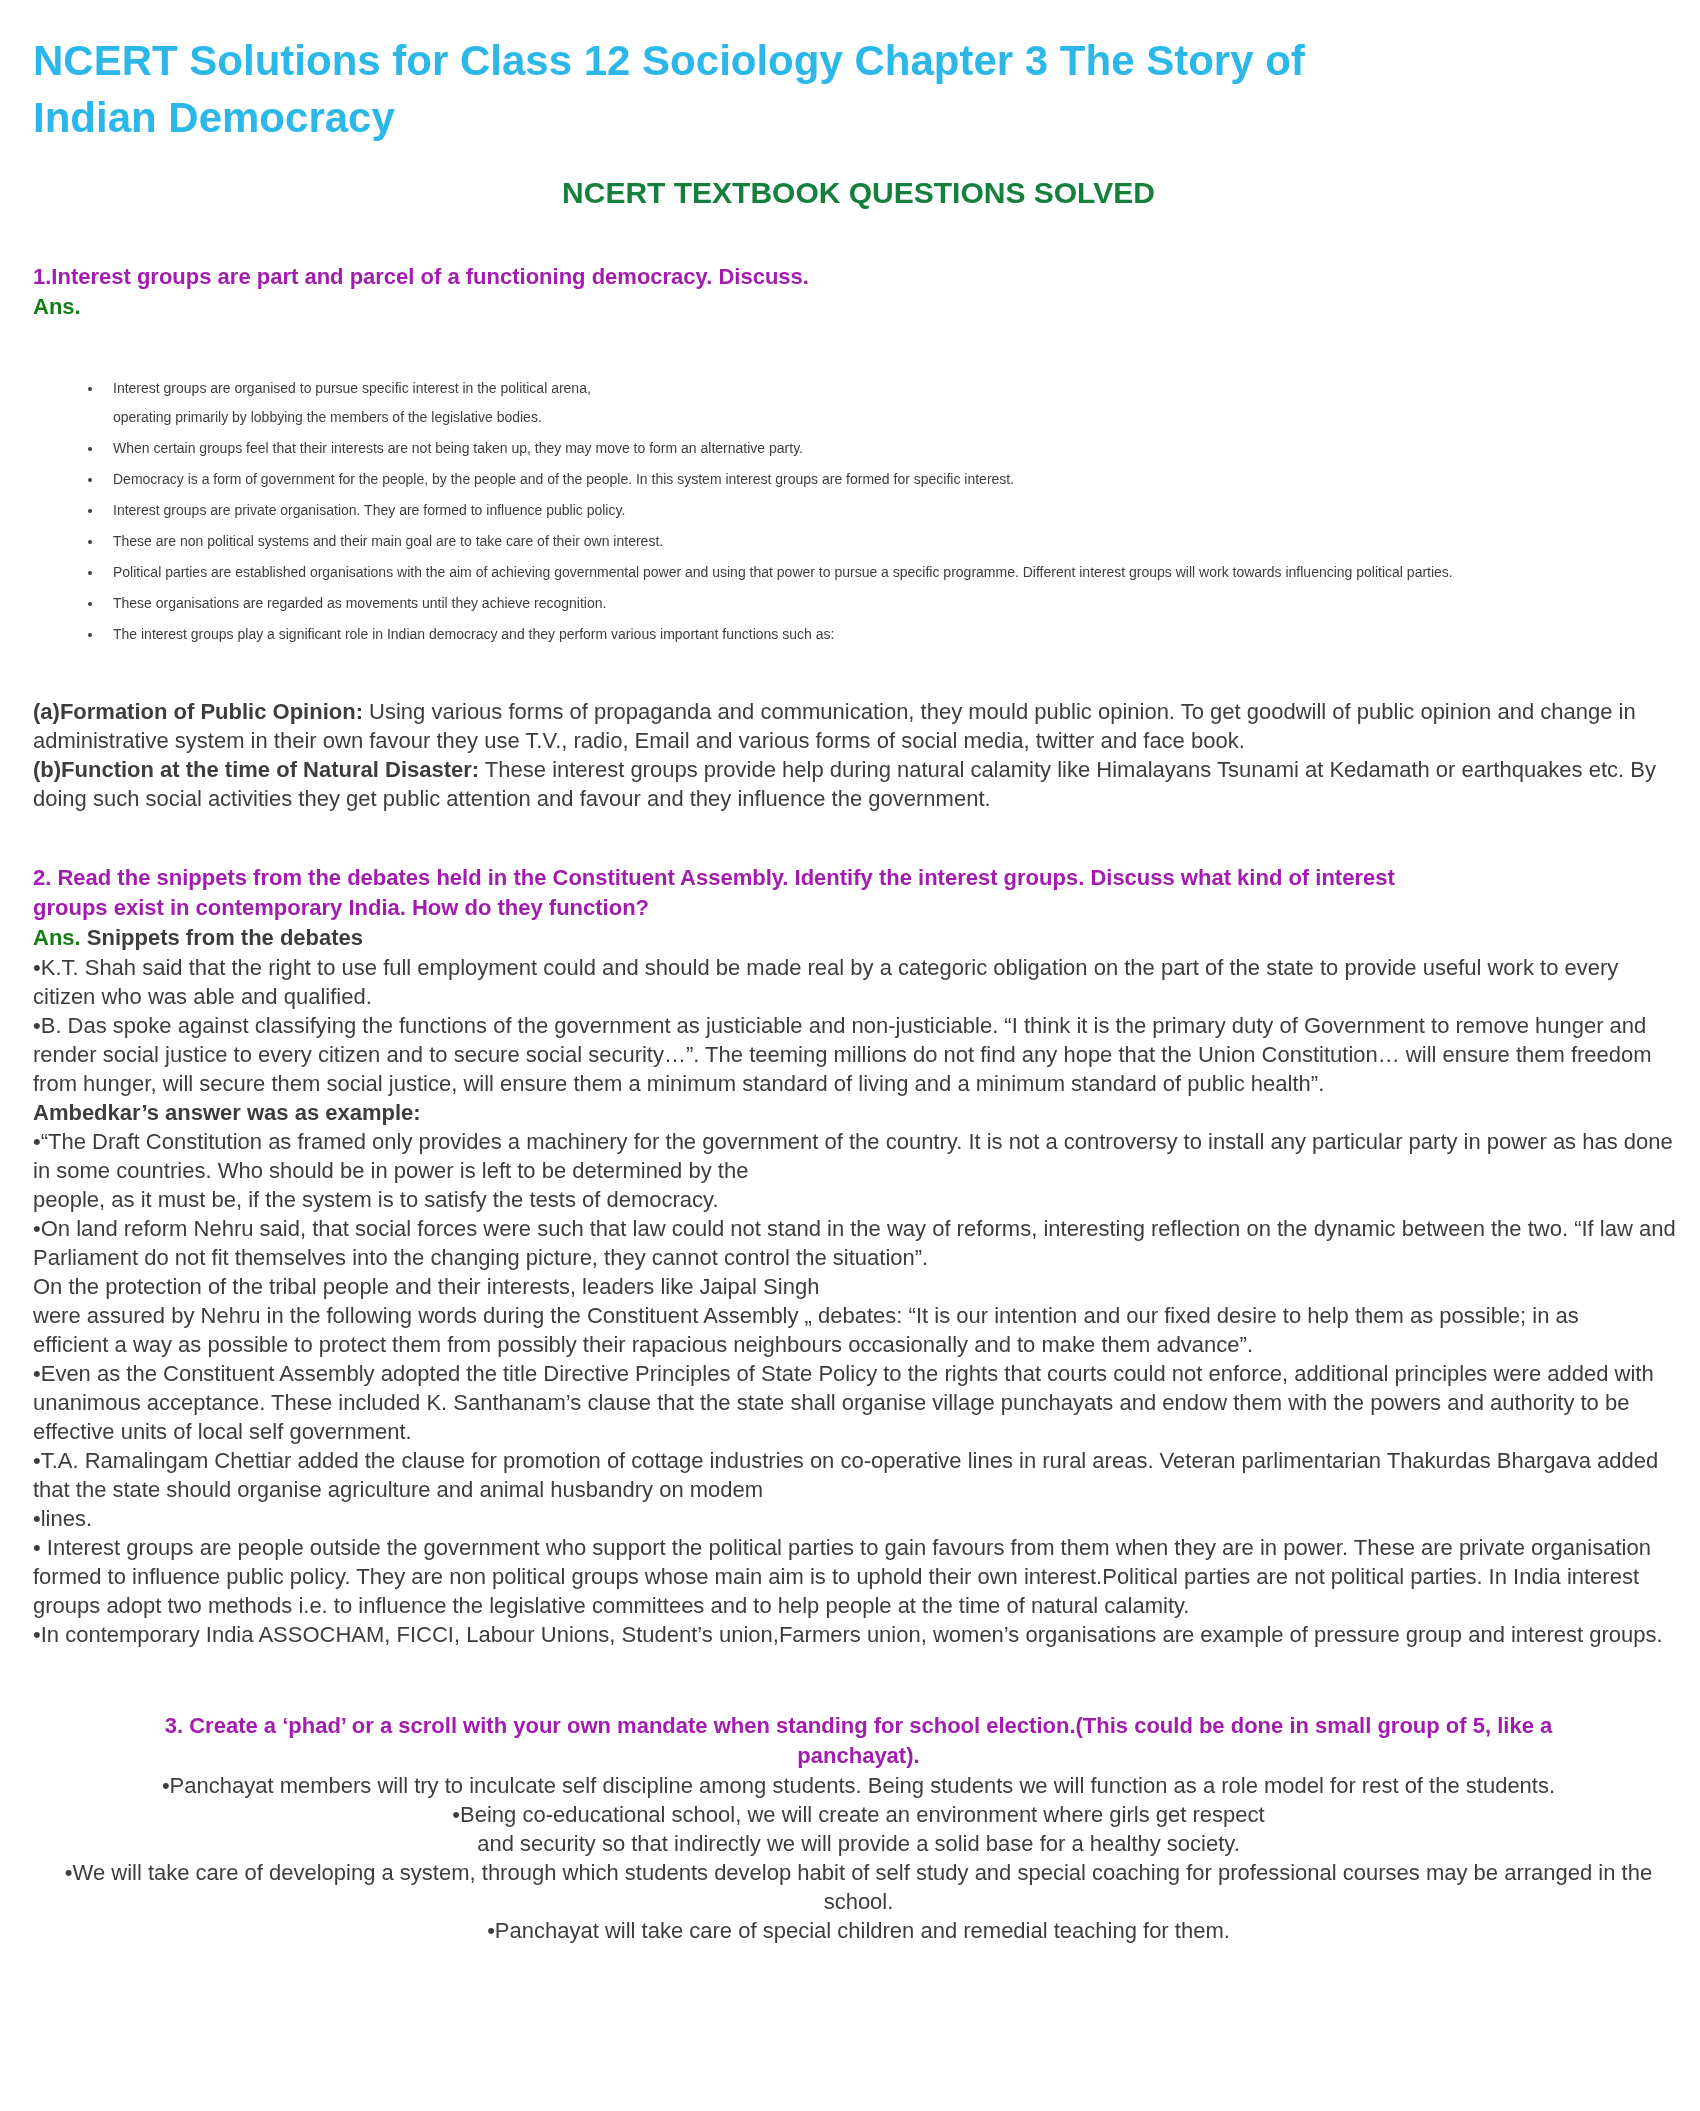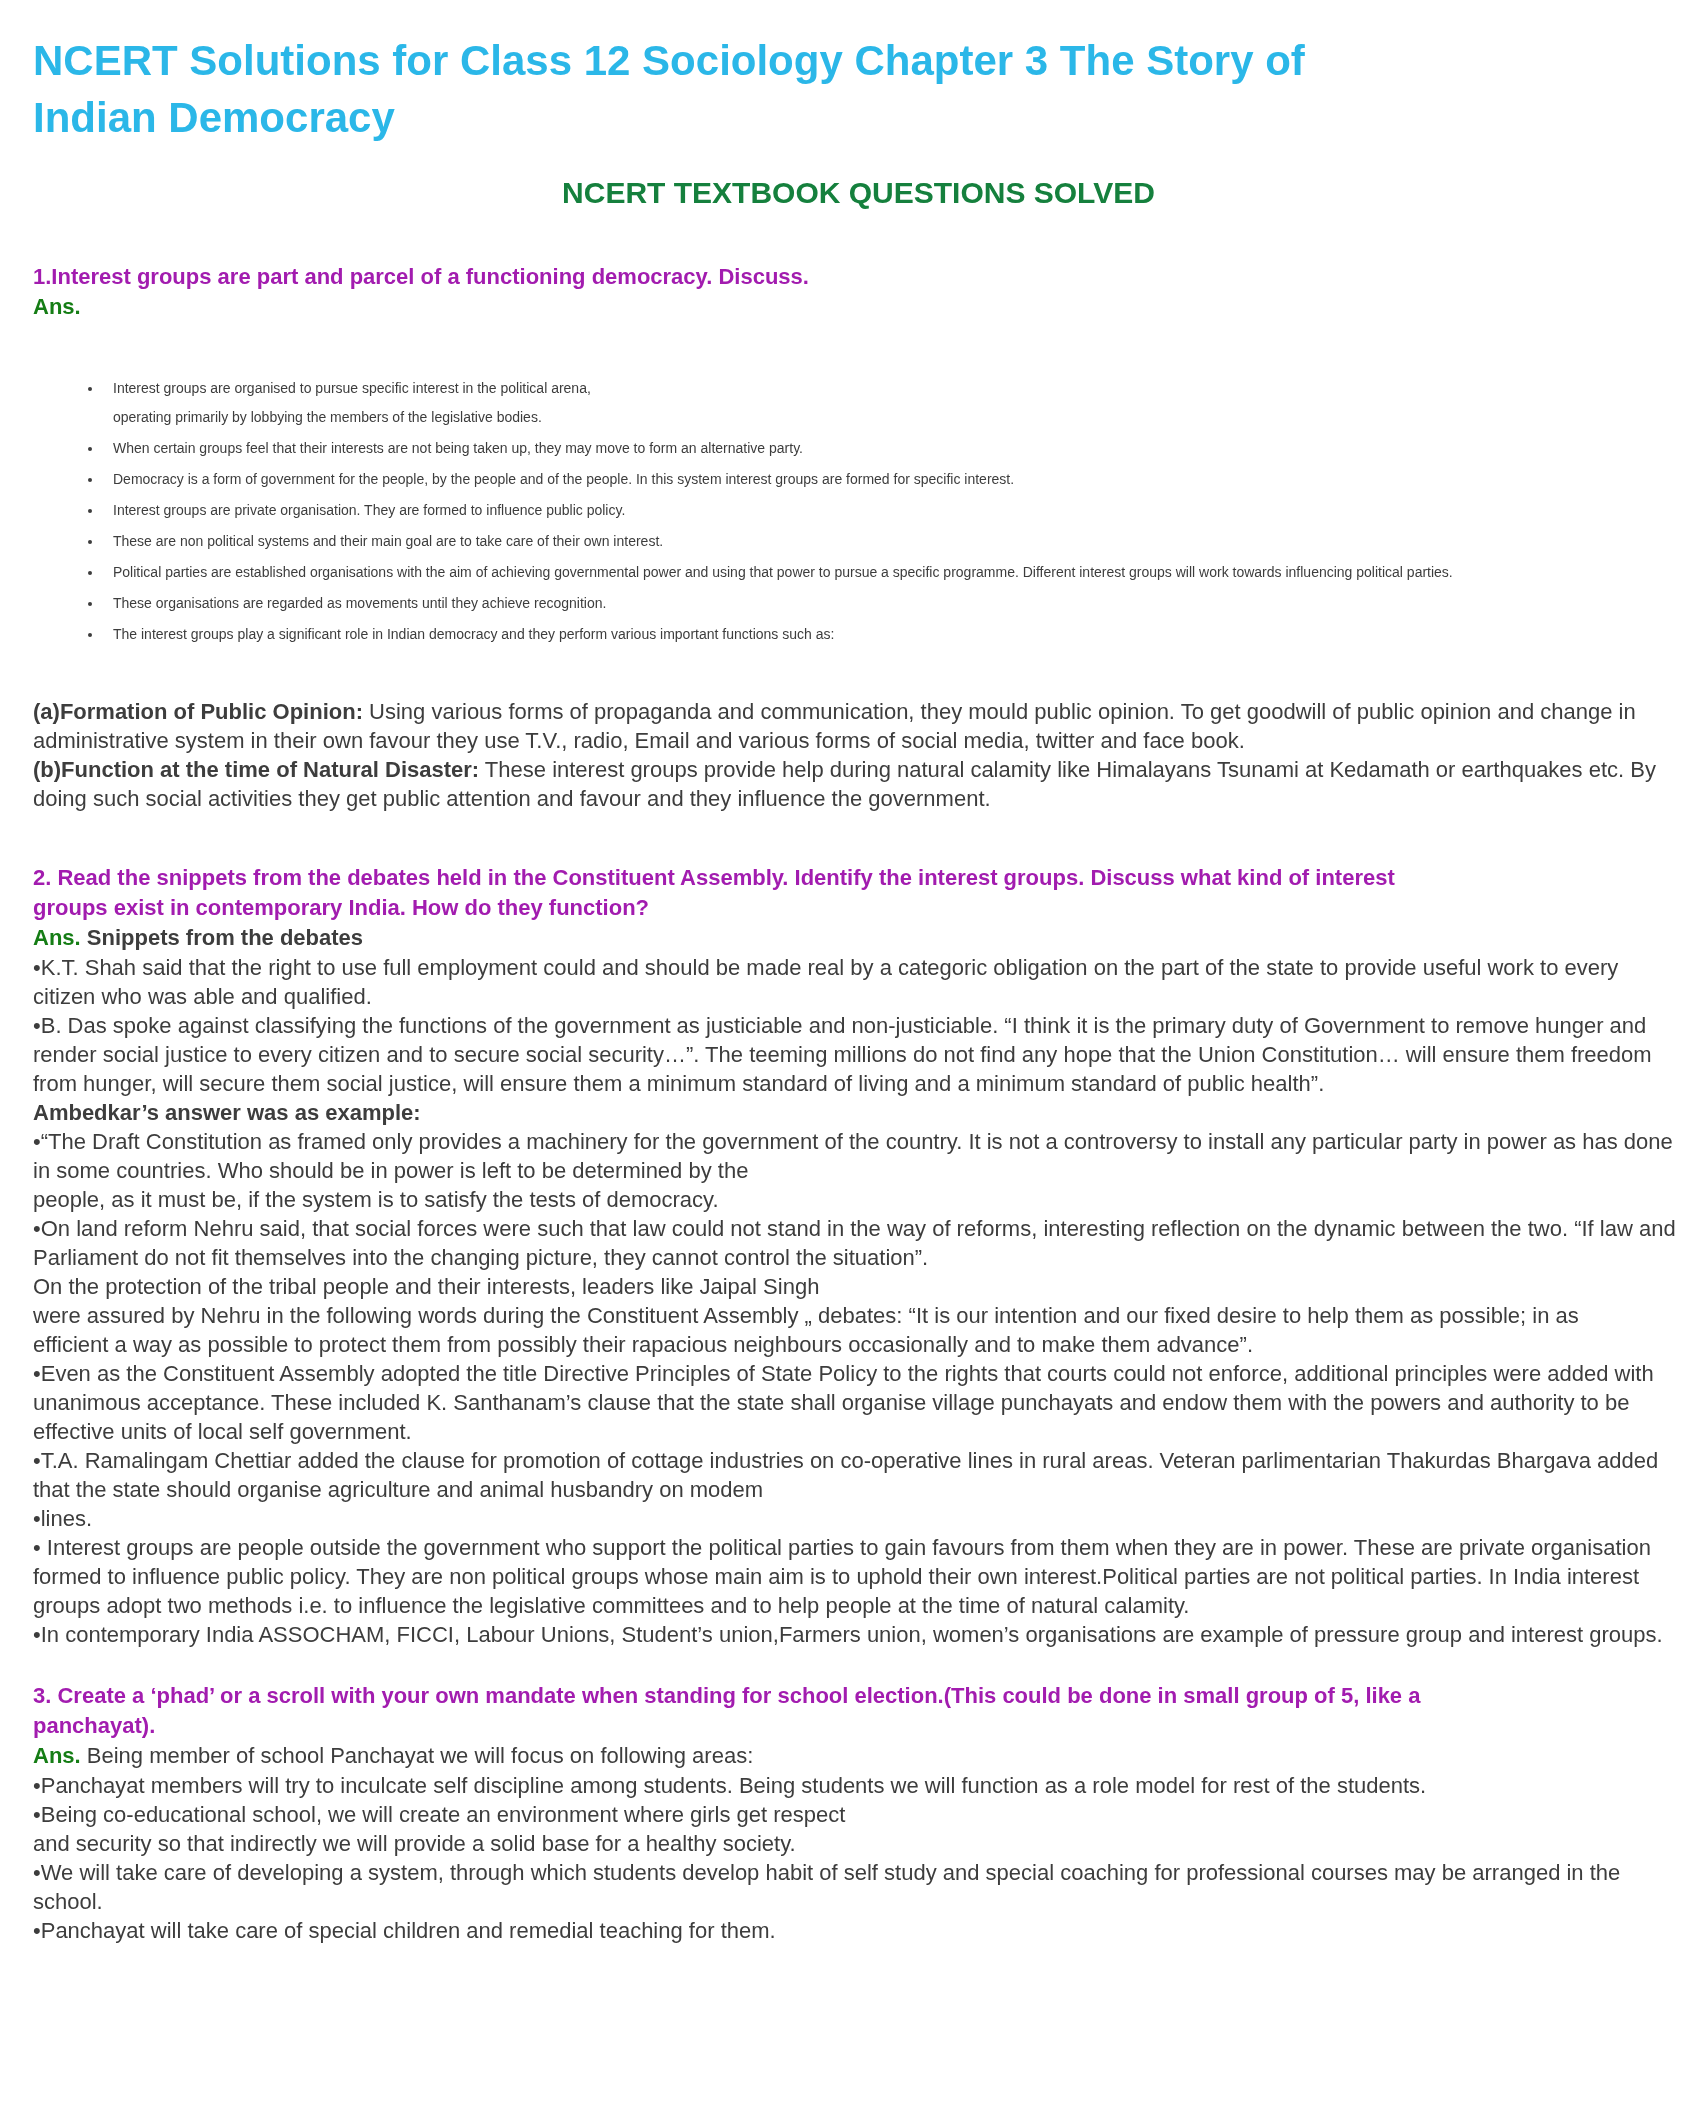--- a/index.html
+++ b/index.html
@@ -22,21 +22,21 @@
   .green { color:#157d15; font-weight:bold; }
   .bold-black { font-weight:bold; }
   .bullets {
     margin:52px 0 0 0; padding-left:70px; color:#3d3d3d;
     font-size:14px; line-height:29px;
   }
   .bullets li { margin:2px 0; white-space:pre-line; padding-left:10px; }
   .body-p { color:#3d3d3d; font-size:22px; line-height:29px; margin:0; white-space:pre-line; }
   .para-block-ab { margin-top:48px; }
   .q2-block { margin-top:50px; }
-  .q3-block { margin-top:32px; }
+  .q3-block { margin-top:62px;text-align:center; }
 </style>
 </head>
 <body>
 
 <div class="page">
 
   <h1 class="title">NCERT  Solutions for Class 12 Sociology Chapter 3 The Story of
 Indian Democracy</h1>
 
   <h2 class="section-heading">NCERT TEXTBOOK QUESTIONS SOLVED</h2>
@@ -79,21 +79,20 @@
     <p class="body-p">•Even as the Constituent Assembly adopted the title Directive Principles of State Policy to the rights that courts could not enforce, additional principles were added with unanimous acceptance. These included K. Santhanam’s clause that the state shall organise village punchayats and endow them with the powers and authority to be effective units of local self government.</p>
     <p class="body-p">•T.A. Ramalingam Chettiar added the clause for promotion of cottage industries on co-operative lines in rural areas. Veteran parlimentarian Thakurdas Bhargava added that the state should organise agriculture and animal husbandry on modem</p>
     <p class="body-p">•lines.</p>
     <p class="body-p">• Interest groups are people outside the government who support the political parties to gain favours from them when they are in power. These are private organisation formed to influence public policy. They are non political groups whose main aim is to uphold their own interest.Political parties are not political parties. In India interest groups adopt two methods i.e. to influence the legislative committees and to help people at the time of natural calamity.</p>
     <p class="body-p">•In contemporary India ASSOCHAM, FICCI, Labour Unions, Student’s union,Farmers union, women’s organisations are example of pressure group and interest groups.</p>
   </div>
 
   <div class="q3-block">
     <p class="question">3. Create a ‘phad’ or a scroll with your own mandate when standing for school election.(This could be done in small group of 5, like a
 panchayat).</p>
-    <p class="ans-line"><span class="green">Ans.</span><span> Being member of school Panchayat we will focus on following areas:</span></p>
     <p class="body-p">•Panchayat members will try to inculcate self discipline among students. Being students we will function as a role model for rest of the students.</p>
     <p class="body-p">•Being co-educational school, we will create an environment where girls get respect
 and security so that indirectly we will provide a solid base for a healthy society.</p>
     <p class="body-p">•We will take care of developing a system, through which students develop habit of self study and special coaching for professional courses may be arranged in the school.</p>
     <p class="body-p">•Panchayat will take care of special children and remedial teaching for them.</p>
   </div>
 
 </div>
 
 </body></html>

